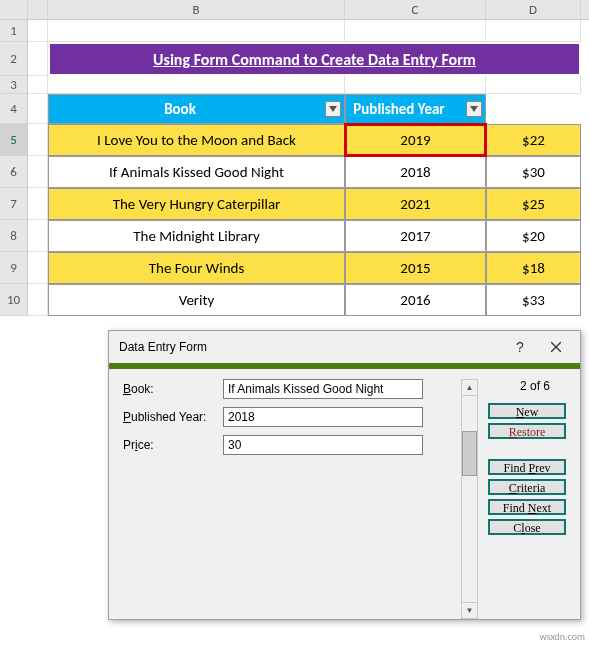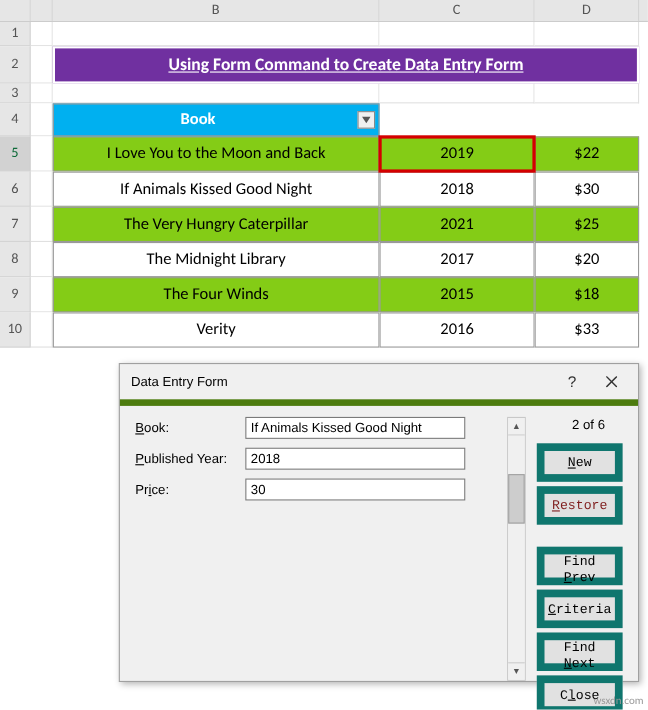--- a/index.html
+++ b/index.html
@@ -88,21 +88,21 @@
   display: flex; align-items: center; justify-content: center;
 }
 .filter-btn svg { display:block; }
 
 
 .tcell {
   border: 1px solid #999;
   justify-content: center;
   font-size: 15px;
 }
-.rowshade { background: #84cc16; }
+.rowshade { background: #fde047; }
 .activecell {
   outline: 3px solid #d40000;
   outline-offset: -2px;
   z-index: 2;
 }
 
 
 .r-h1 { height: 22px; }
 .r-title { height: 34px; }
 .r-spacer { height: 18px; }
@@ -164,25 +164,25 @@
   border-bottom: 1px solid #c8c8c8;
   display: flex; align-items: center; justify-content: center;
   font-size: 8px; color:#555;
 }
 .sb-btn.bot { border-bottom:none; border-top:1px solid #c8c8c8; }
 .sb-track { flex:1; background:#f0f0f0; position:relative; }
 .sb-thumb { position:absolute; top:35px; left:0; right:0; height:45px; background:#cdcdcd; border:1px solid #a0a0a0; }
 .dlg-side { width: 86px; display:flex; flex-direction:column; align-items:center; gap:4px; }
 .counter { font-size:12px; margin-bottom:6px;margin-left:16px; }
 .dlg-btn {
-  width: 78px; height: 35px;
+  width: 78px; height: 16px;
   background: #e1e1e1;
-  border: 7px solid #0f766e;
+  border: 2px solid #0f766e;
   font-size: 12px;
-  font-family: Liberation Mono, monospace;
+  font-family: Liberation Serif, serif;
   cursor: pointer;
 }
 .dlg-btn[disabled] { color:#7f1d1d; }
 .dlg-btn u { text-decoration: underline; }
 .gap { height: 12px; }
 
 .watermark {
   position: absolute;
   right: 4px; bottom: 2px;
   font-size: 10px; color: #999;
@@ -221,20 +221,28 @@
     <div class="cell colB"></div>
     <div class="cell colC"></div>
     <div class="cell colD"></div>
   </div>
 
   <div class="row r-head">
     <div class="rn">4</div>
     <div class="cell" style="width:20px;flex:0 0 20px;"></div>
     <div class="cell thead colB">
       <span>Book</span>
+      <div class="filter-btn">
+        <svg width="8" height="6">
+            <polygon points="0,0 8,0 4,6" fill="#555"></polygon>
+          </svg>
+      </div>
+    </div>
+    <div class="cell thead colC">
+      <span>Published Year</span>
       <div class="filter-btn">
         <svg width="8" height="6">
             <polygon points="0,0 8,0 4,6" fill="#555"></polygon>
           </svg>
       </div>
     </div>
   </div>
 
   <div class="row r-data">
     <div class="rn sel">5</div>

